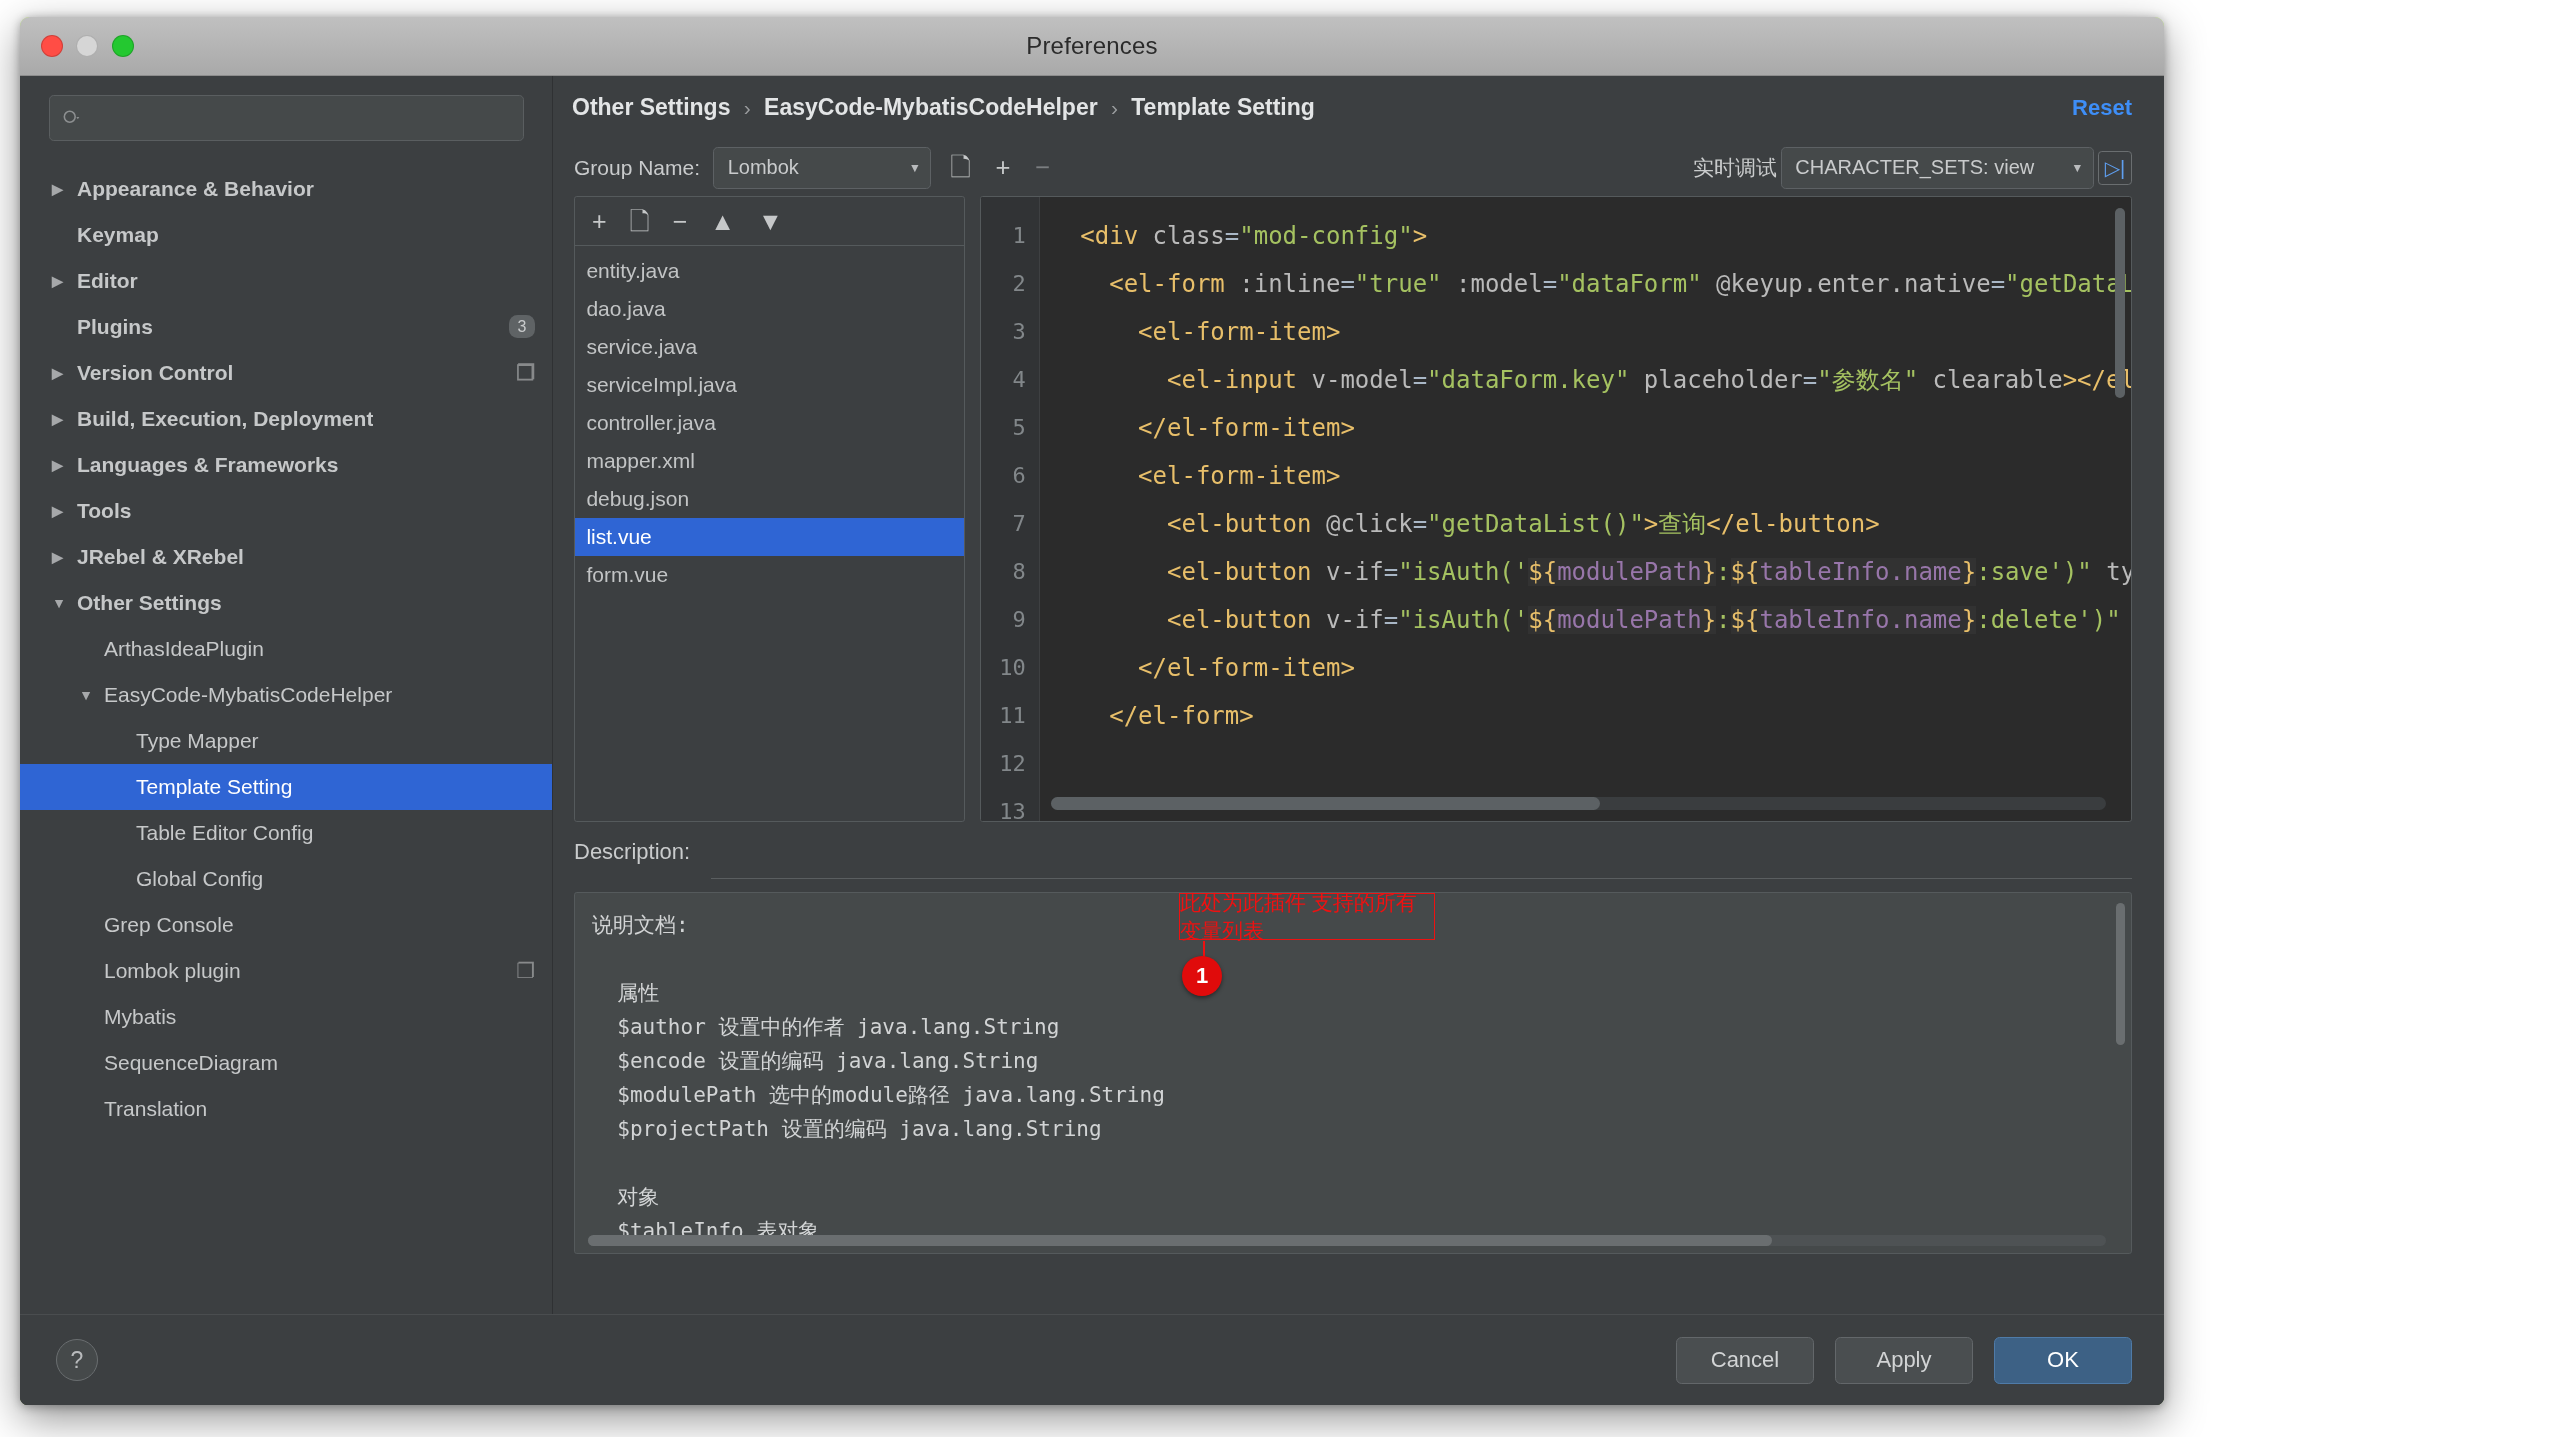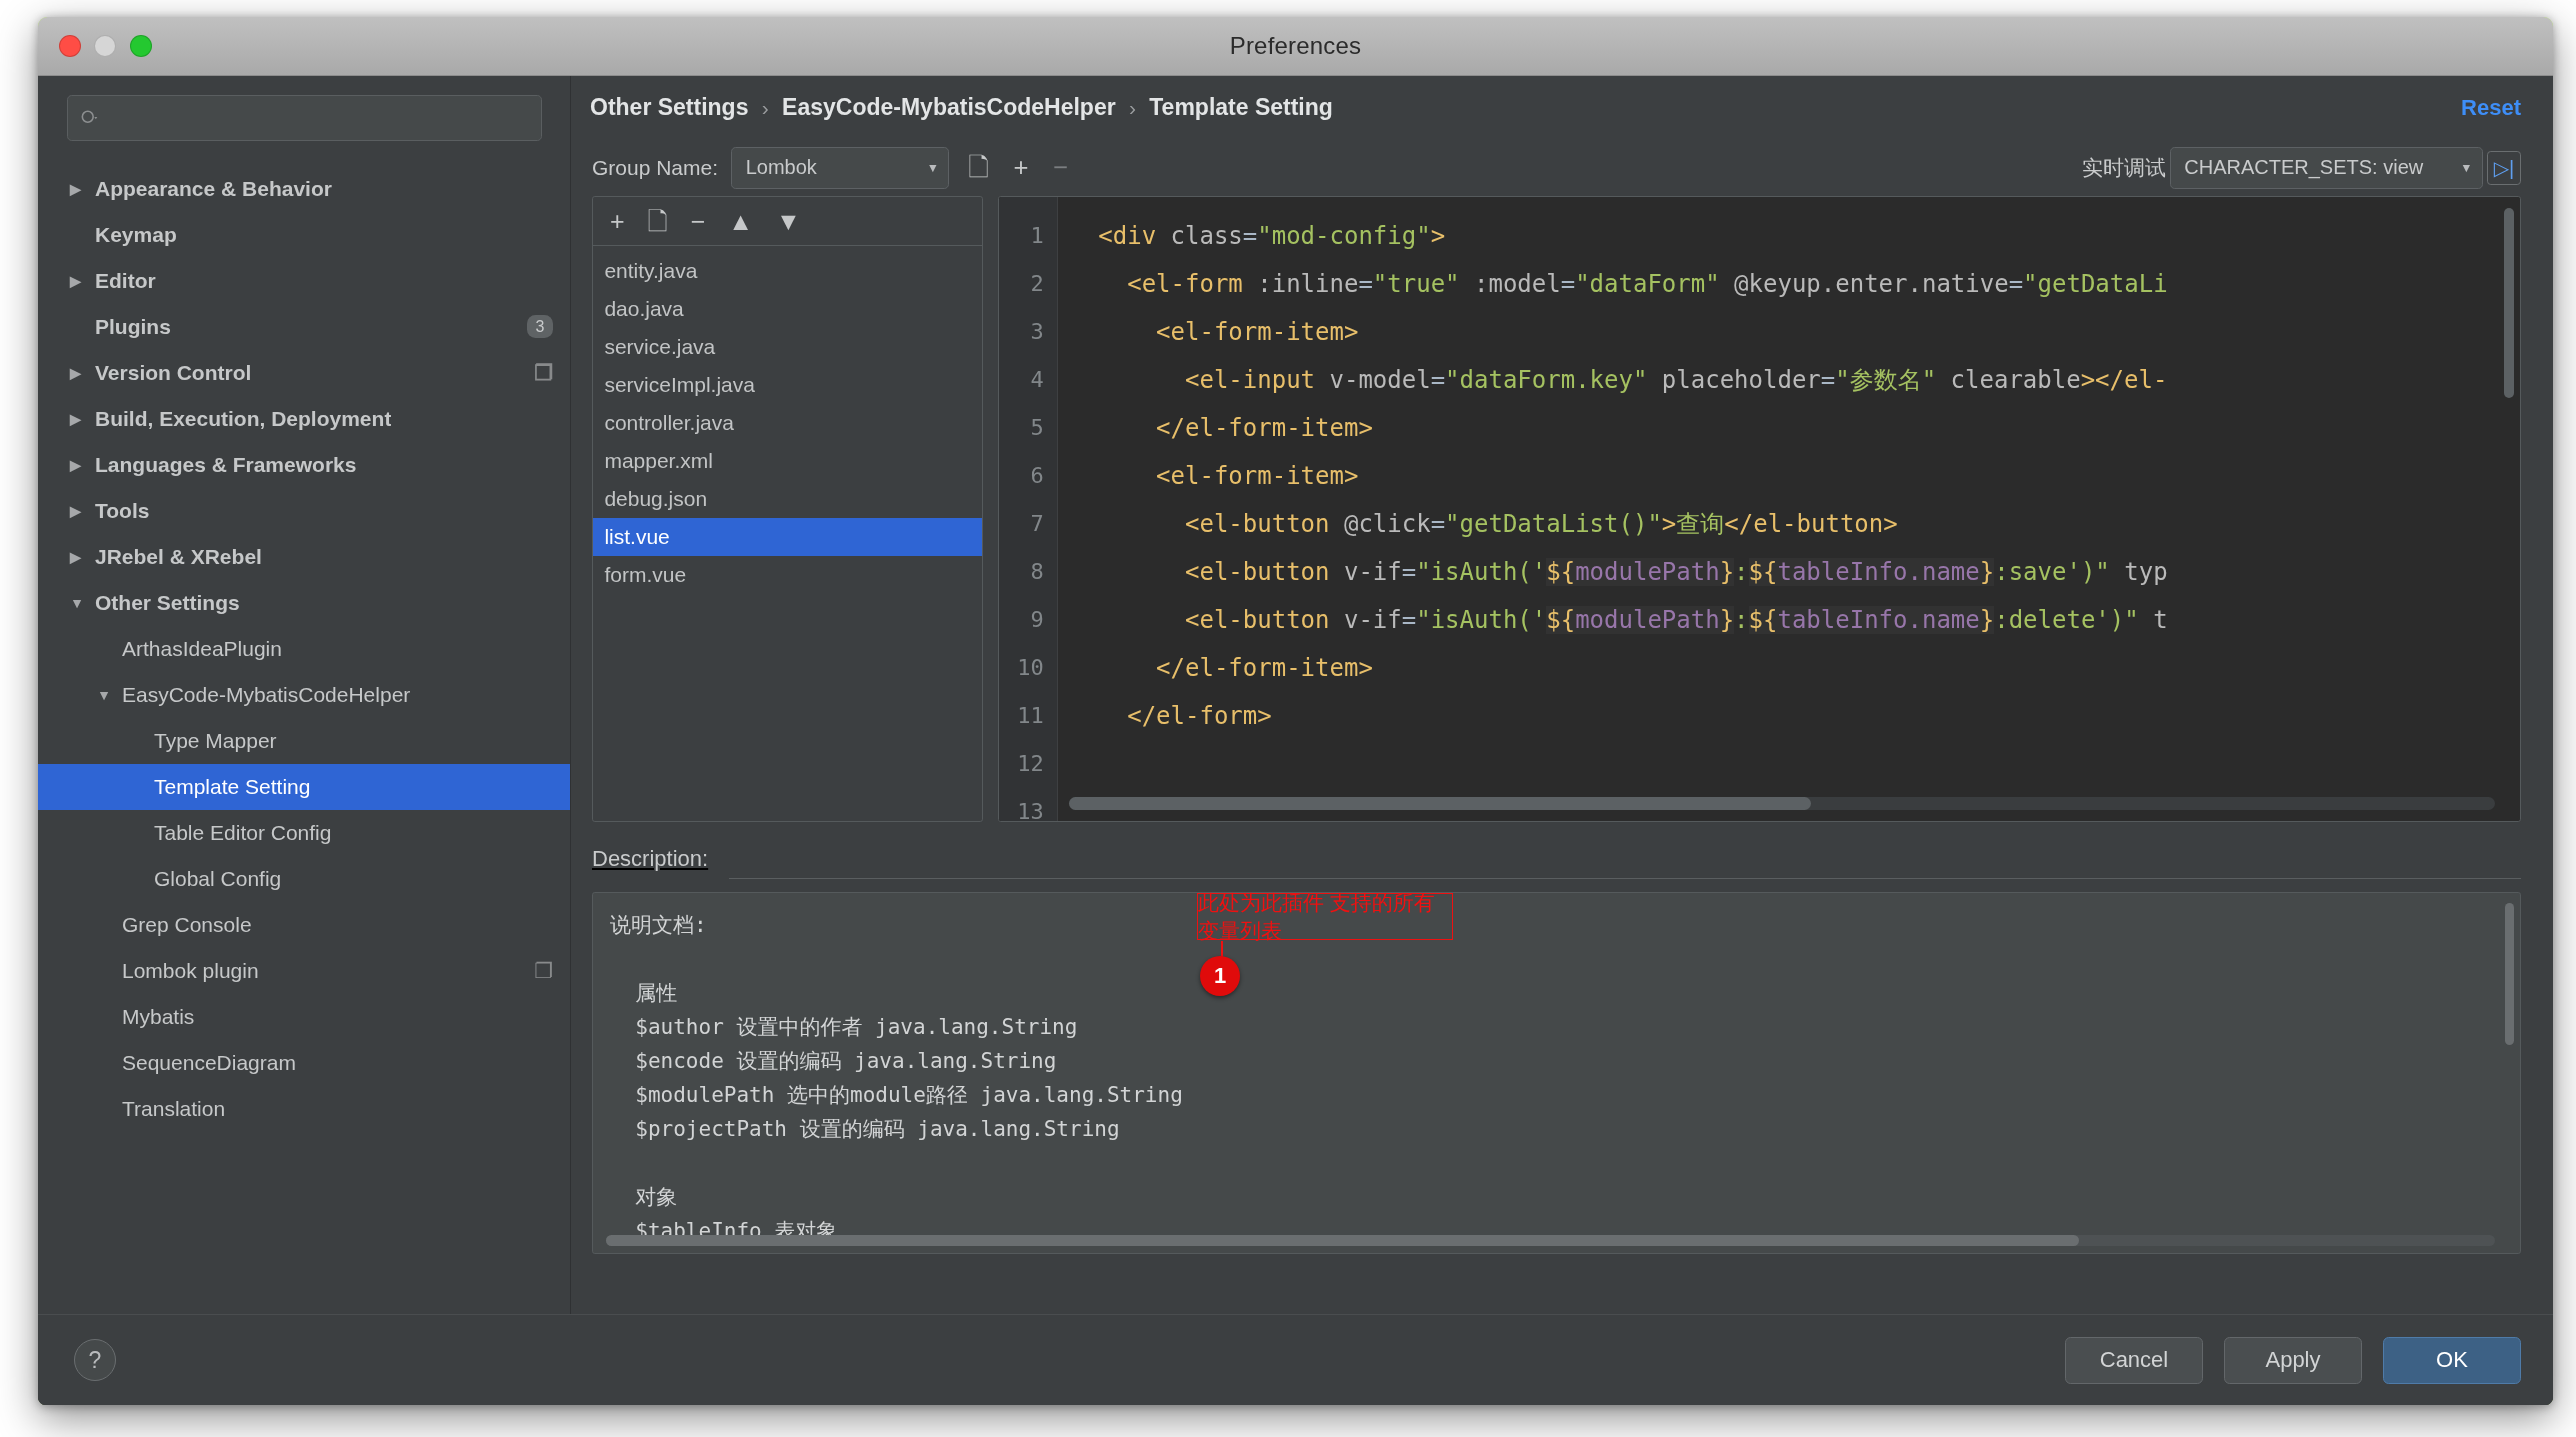--- a/index.html
+++ b/index.html
@@ -11,22 +11,22 @@
   }
   .desktop {
     position: relative;
     width: 2576px; height: 1438px;
     background: #ffffff;
   }
 
   
   .window {
     position: absolute;
-    left: 38px; top: 17px;
-    width: 2515px; height: 1388px;
+    left: 20px; top: 17px;
+    width: 2144px; height: 1388px;
     background: #bef264;
     border-radius: 9.5px 9.5px 7.6px 7.6px;
     box-shadow: 0 13.3px 42px rgba(0,0,0,0.42), 0 1.9px 9.5px rgba(0,0,0,0.3);
     overflow: hidden;
   }
 
   
   .titlebar {
     position: relative;
     height: 59px;
@@ -248,24 +248,23 @@
     border-radius: 6.6px; background: #5c6164;
   }
   .vscroll {
     position: absolute; right: 5.7px; top: 11.4px;
     width: 10.4px; height: 190px; border-radius: 5.7px;
     background: #5c6164;
   }
 
   
   .desc-row {
-    display: flex; align-items: center;
+    display: flex; 
     padding: 17px 32px 9.5px 21px;
     gap: 9.5px;
-    text-decoration: underline;
   }
   .desc-label { color: #c9cbcc; font-size: 22px; flex: 0 0 auto; margin-right: 11.4px; }
   .desc-input {
     flex: 1;
     height: 40px;
     background: transparent;
     border: none;
     border-bottom: 0.9px solid #5a5e60;
     color: #c9cbcc; font-size: 20px;
     outline: none;

